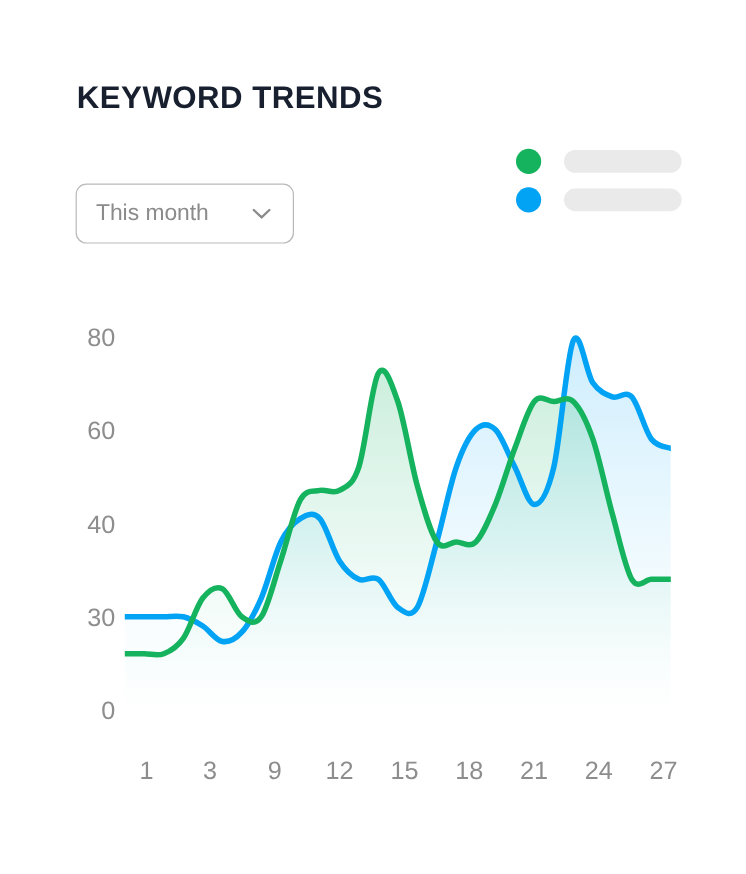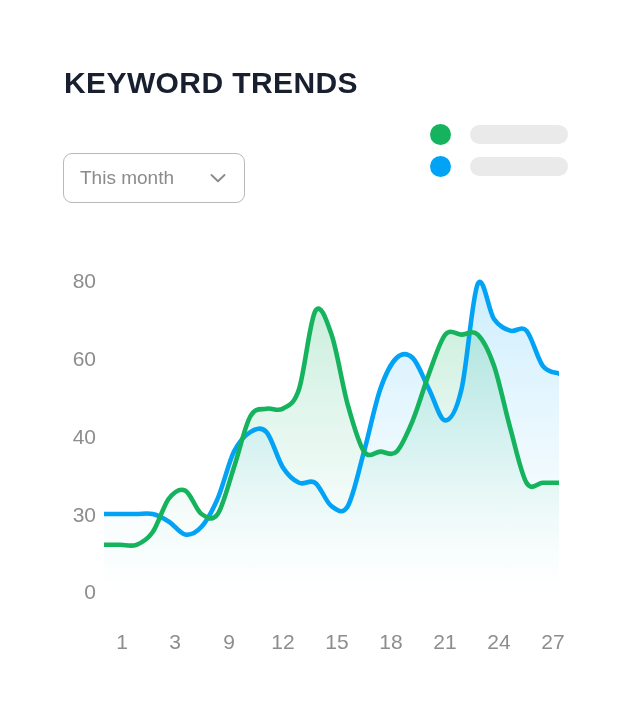--- a/index.html
+++ b/index.html
@@ -23,21 +23,21 @@
     border-radius: 22px;
     overflow: hidden;
     box-sizing: border-box;
   }
 
   
   .card-title {
     position: absolute;
     left: 64px;
     top: 66px;
-    font-size: 30px;
+    font-size: 26px;
     font-weight: bold;
     letter-spacing: 0.4px;
     color: #18202f;
     white-space: nowrap;
     text-align: right;
   }
 
   
   .period-select {
     position: absolute;

